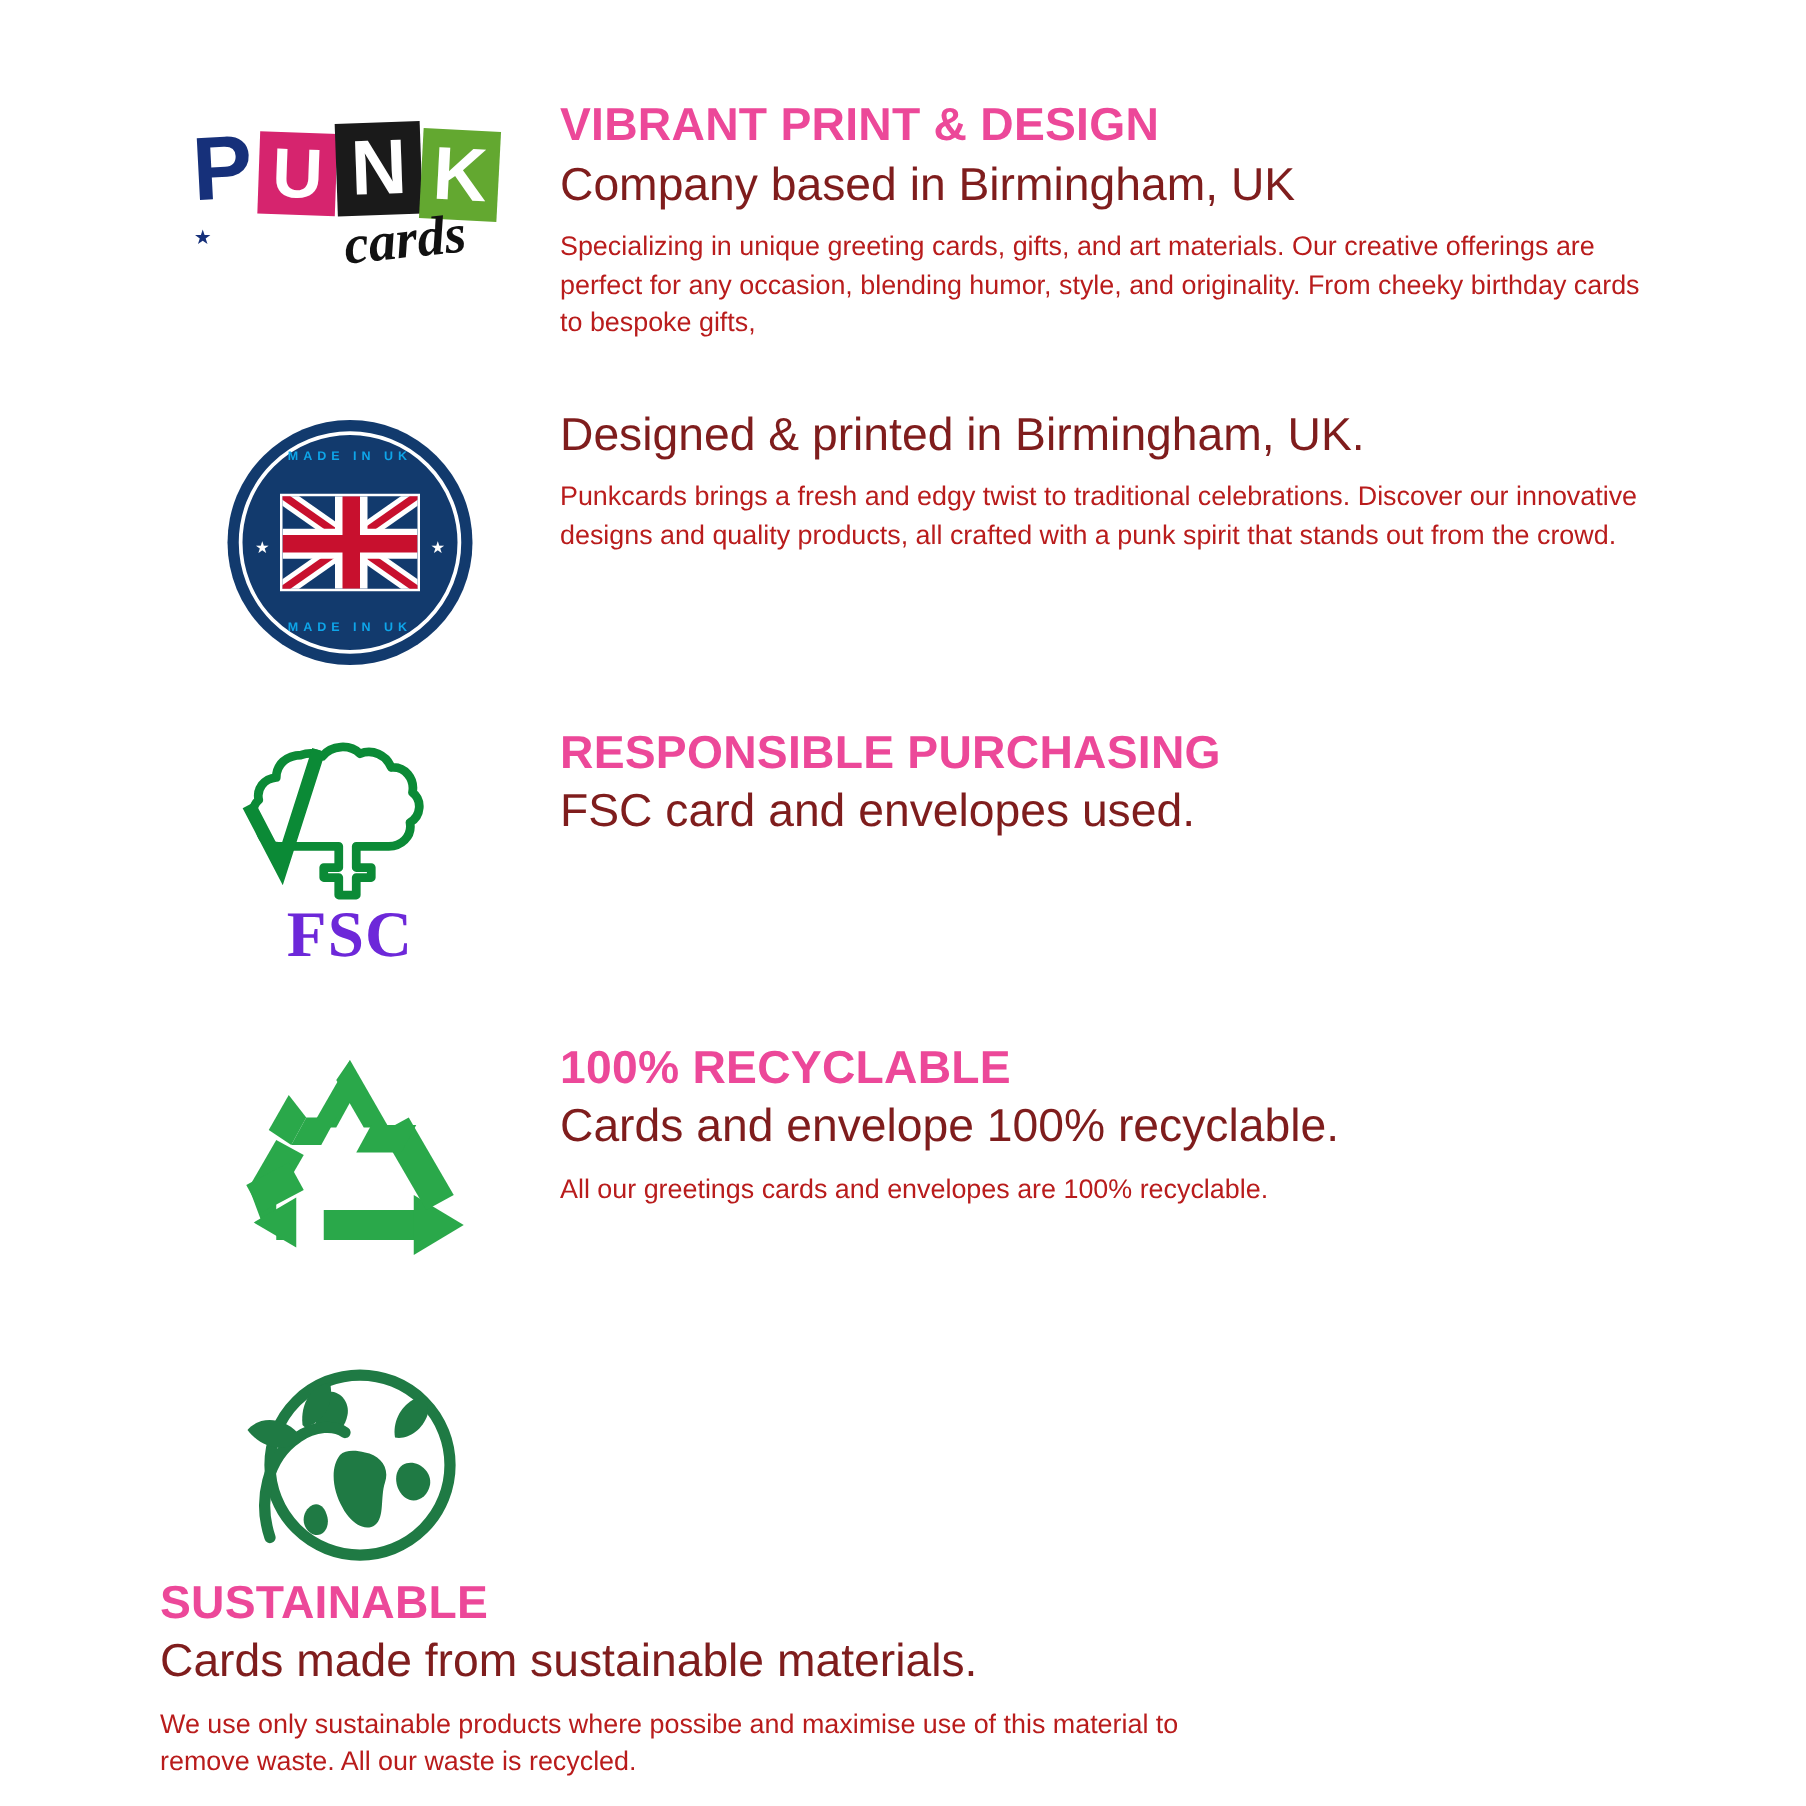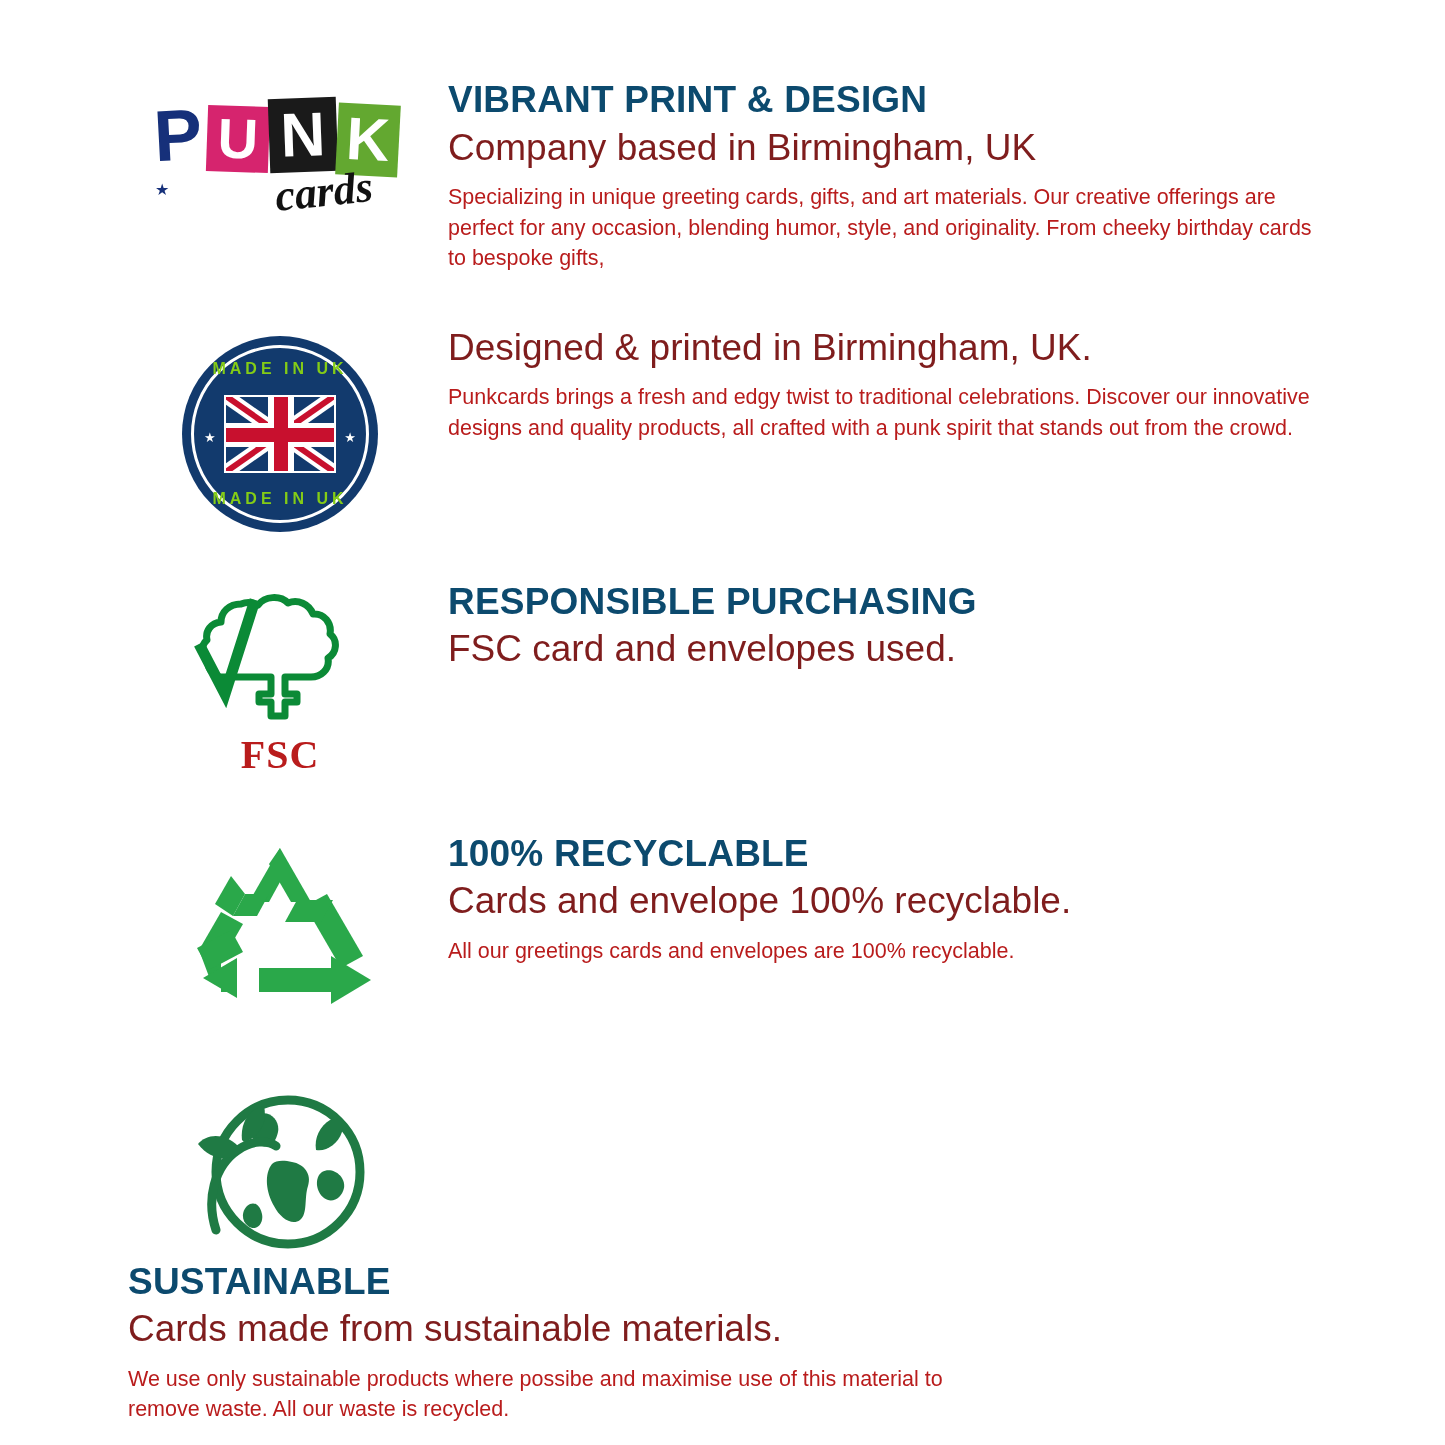--- a/index.html
+++ b/index.html
@@ -36,21 +36,21 @@
   }
   .text-col {
     flex: 1;
     padding-left: 8px;
   }
   .f-title {
     font-size: 37px;
     font-weight: bold;
     letter-spacing: 0.2px;
     line-height: 1.18;
-    color: #0c4a6e;
+    color: #ec4899;
     margin: 0 0 4px 0;
   }
   .f-subtitle {
     font-size: 37px;
     font-weight: normal;
     line-height: 1.2;
     color: #7f1d1d;
     margin: 0 0 12px 0;
   }
   .f-body {
@@ -182,22 +182,22 @@
   .uk-flag .d1r { transform: rotate(35deg); }
   .uk-flag .d2r { transform: rotate(-35deg); }
   .uk-flag .vw { position: absolute; left: 42px; top: 0; width: 26px; height: 100%; background: #ffffff; }
   .uk-flag .hw { position: absolute; top: 26px; left: 0; width: 100%; height: 24px; background: #ffffff; }
   .uk-flag .vr { position: absolute; left: 48px; top: 0; width: 14px; height: 100%; background: #c8102e; }
   .uk-flag .hr { position: absolute; top: 31px; left: 0; width: 100%; height: 14px; background: #c8102e; }
   .uk-text-top, .uk-text-bot {
     position: absolute;
     width: 100%;
     text-align: center;
-    color: #84cc16;
-    font-size: 16px;
+    color: #0ea5e9;
+    font-size: 10px;
     font-weight: bold;
     letter-spacing: 4px;
   }
   .uk-text-top { top: 24px; }
   .uk-text-bot { bottom: 24px; }
   .uk-star {
     position: absolute;
     color: #ffffff;
     font-size: 13px;
   }
@@ -211,23 +211,23 @@
     position: relative;
     color: #0b8a36;
   }
   .fsc-text {
     position: absolute;
     bottom: 2px;
     width: 100%;
     text-align: center;
     font-family: "Liberation Serif", serif;
     font-weight: bold;
-    font-size: 40px;
+    font-size: 52px;
     letter-spacing: 1px;
-    color: #b91c1c;
+    color: #6d28d9;
   }
 
   
   .recycle-wrap { width: 190px; height: 170px; }
 
   
   .globe-wrap { width: 200px; height: 180px; }
 
   [data-bind] { white-space: pre-wrap; }
 </style>

